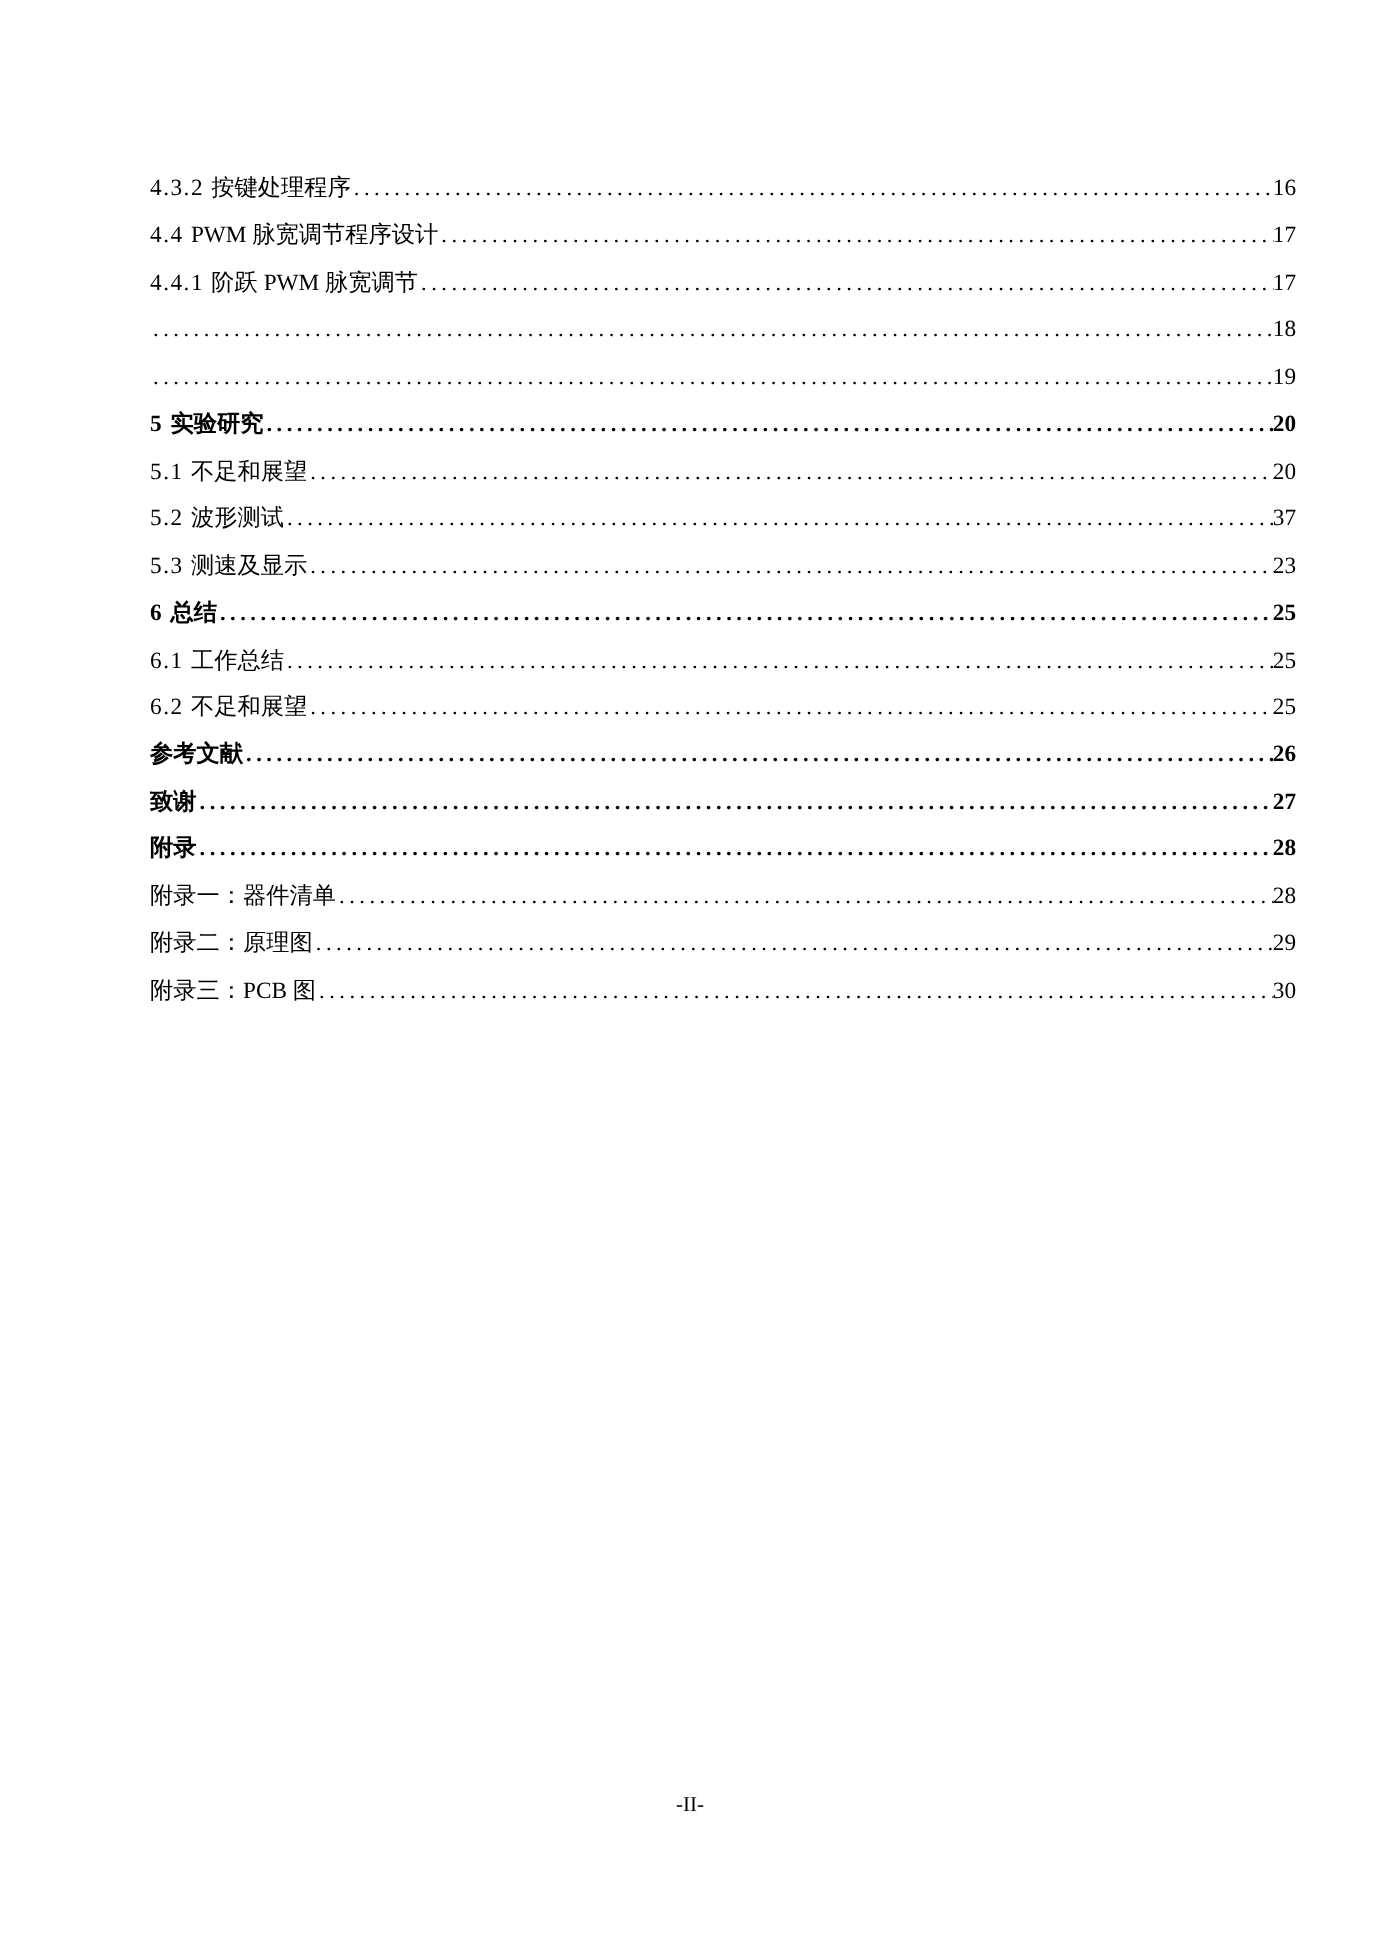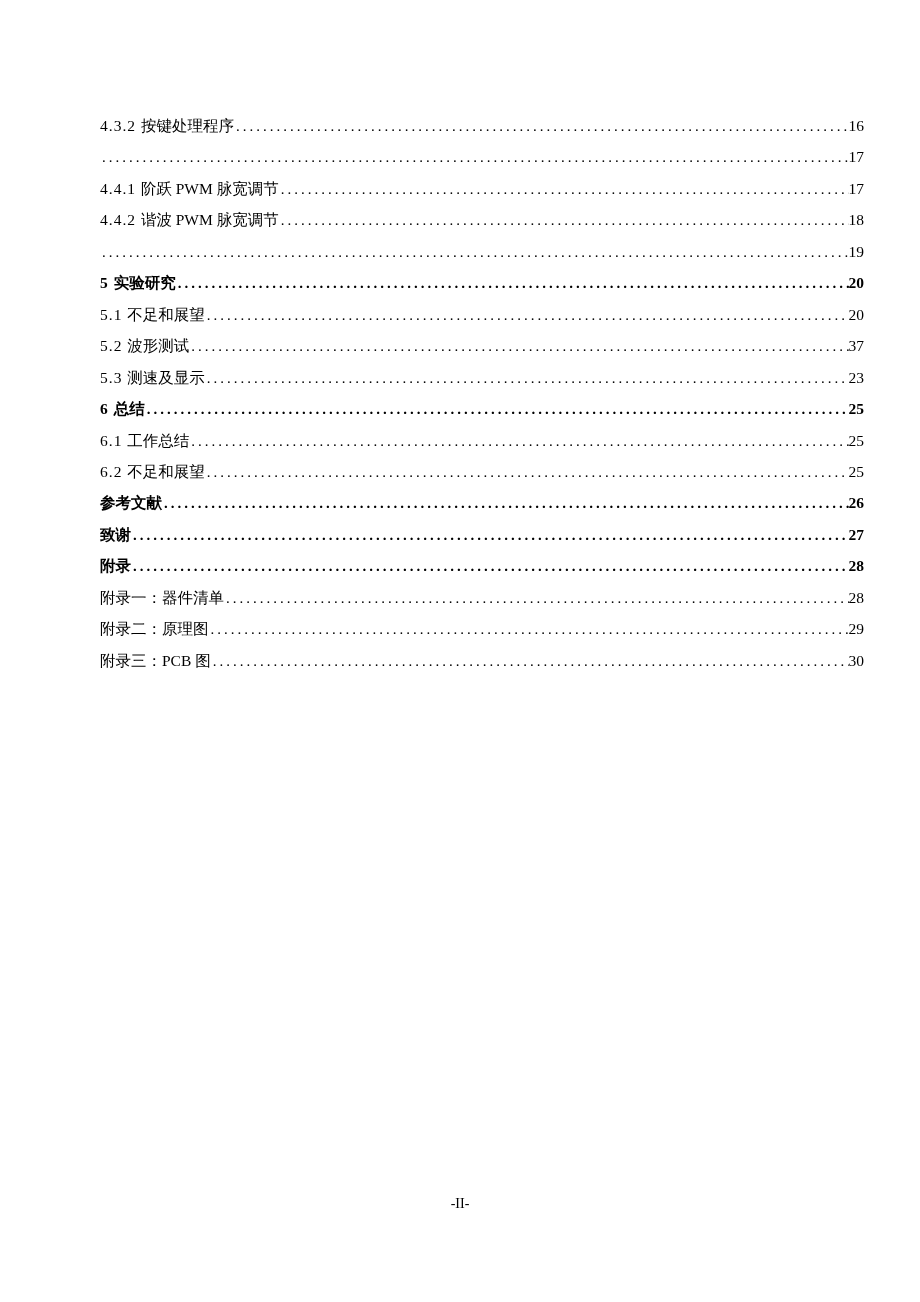--- a/index.html
+++ b/index.html
@@ -43,30 +43,30 @@
 <body>
 
 <div class="page">
   <div id="toc">
       <div class="toc-row">
         <span class="toc-title"><span class="num">4.3.2 </span><span>按键处理程序</span> </span>
         <span class="toc-dots">........................................................................................................................................................................................................</span>
         <span class="toc-page"> 16</span>
       </div>
       <div class="toc-row">
+        <span class="toc-title"><span class="num">4.4 </span><span class="lat">PWM </span><span>脉宽调节程序设计</span> </span>
         <span class="toc-dots">........................................................................................................................................................................................................</span>
         <span class="toc-page"> 17</span>
       </div>
       <div class="toc-row">
         <span class="toc-title"><span class="num">4.4.1 </span><span>阶跃</span><span class="lat"> PWM </span><span>脉宽调节</span> </span>
         <span class="toc-dots">........................................................................................................................................................................................................</span>
         <span class="toc-page"> 17</span>
       </div>
       <div class="toc-row">
-        <span class="toc-title"><span class="num">4.4.2 </span><span>谐波</span><span class="lat"> PWM </span><span>脉宽调节</span> </span>
         <span class="toc-dots">........................................................................................................................................................................................................</span>
         <span class="toc-page"> 18</span>
       </div>
       <div class="toc-row">
         <span class="toc-dots">........................................................................................................................................................................................................</span>
         <span class="toc-page"> 19</span>
       </div>
       <div class="toc-row bold">
         <span class="toc-title"><span class="num">5 </span><span>实验研究</span> </span>
         <span class="toc-dots">........................................................................................................................................................................................................</span>

